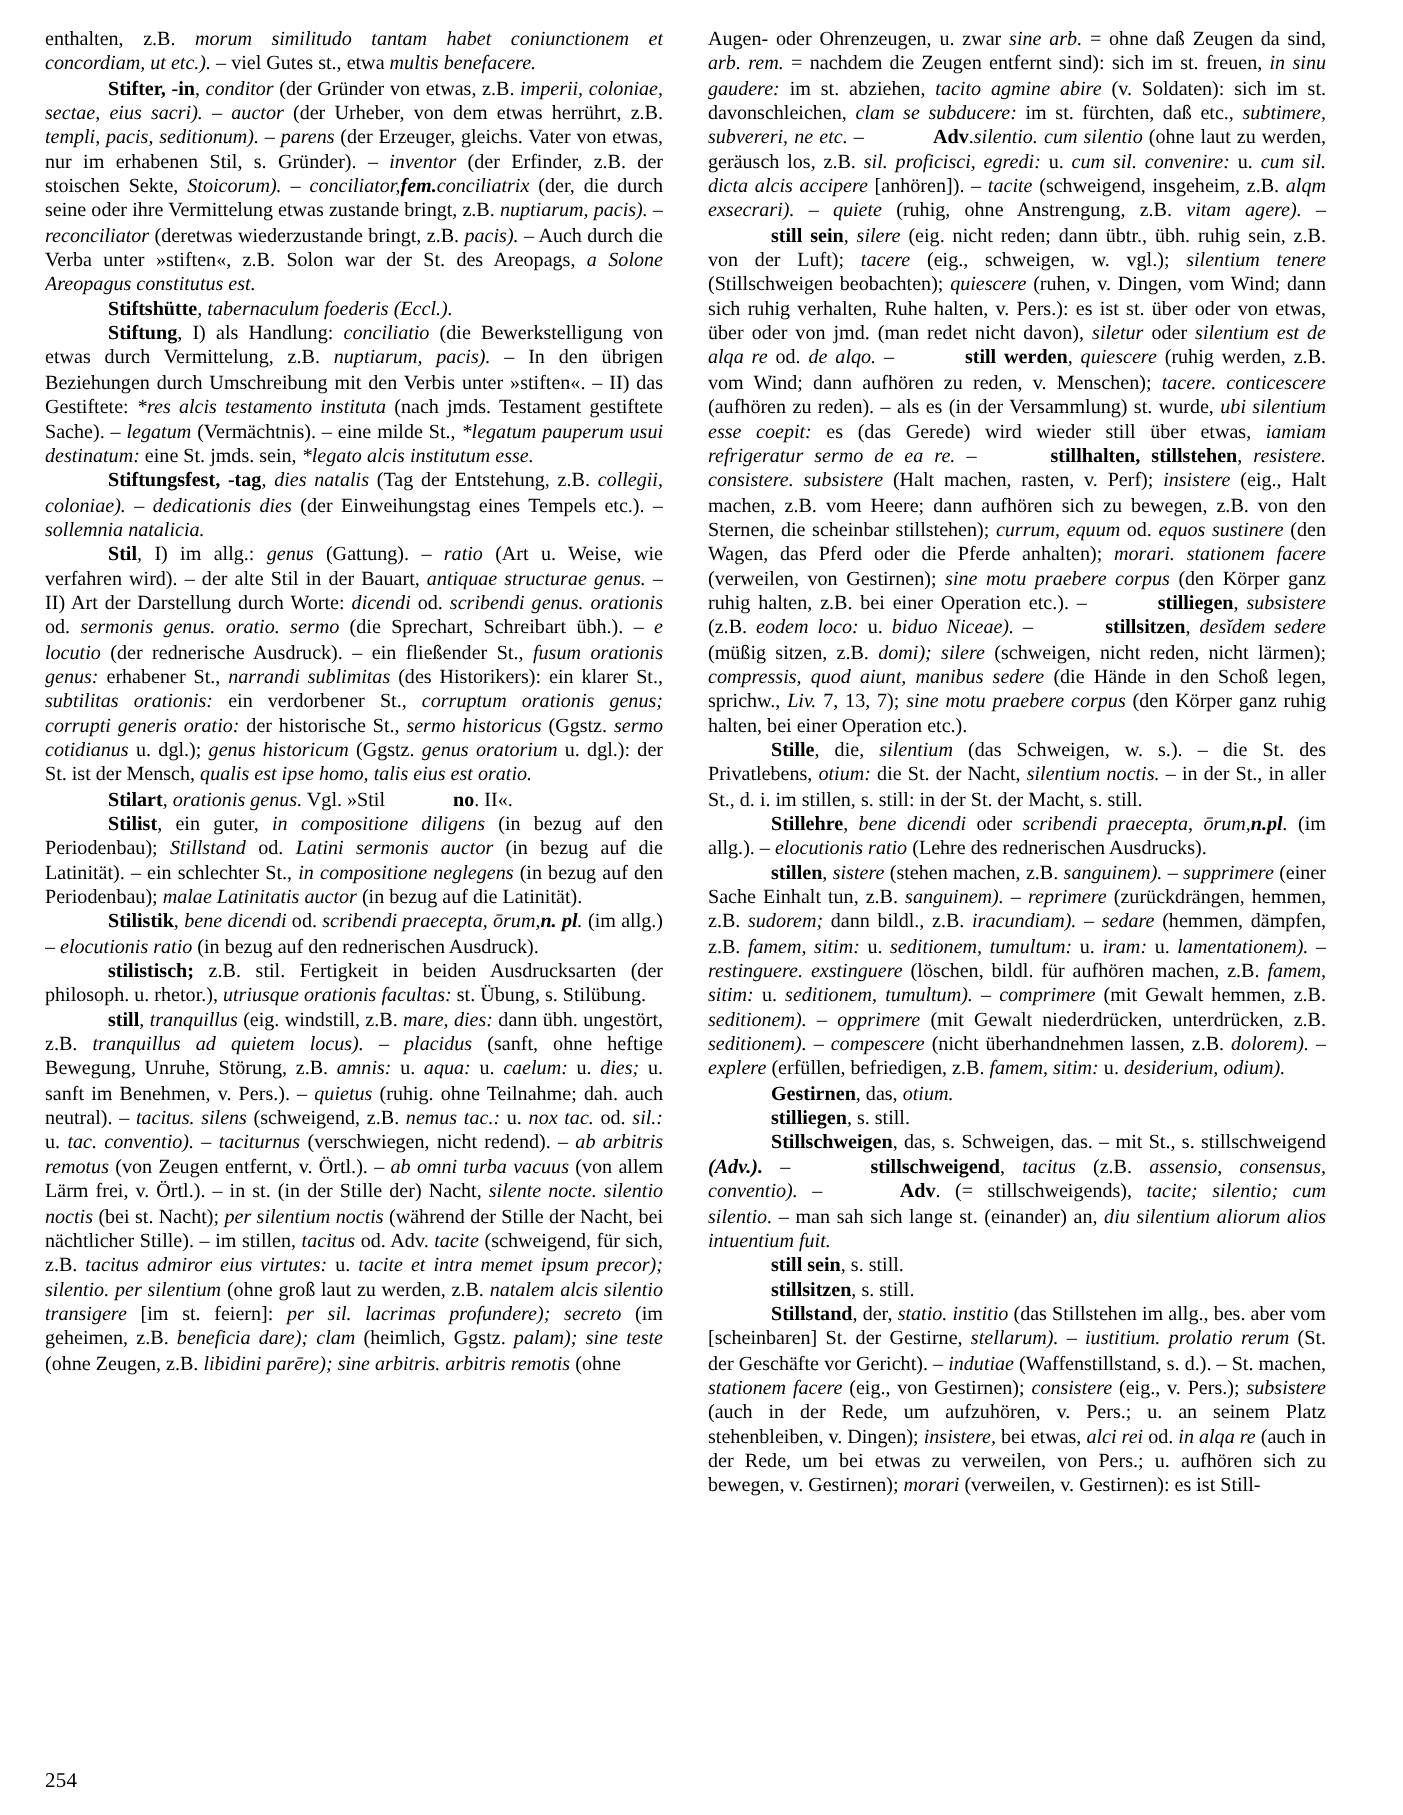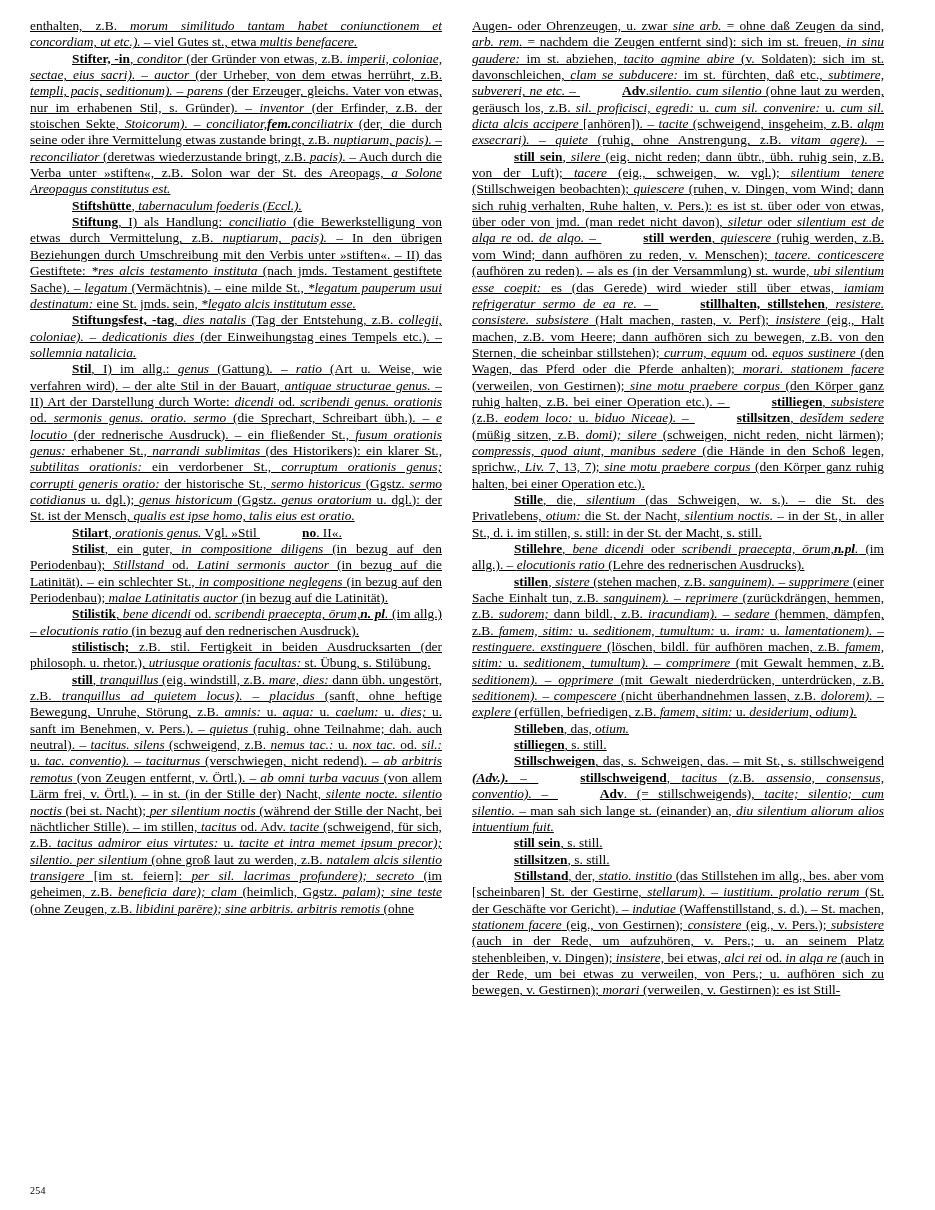--- a/index.html
+++ b/index.html
@@ -14,21 +14,20 @@
     color: #000000;
     overflow: hidden;
   }
   .page {
     position: relative;
     width: 935px;
     height: 1210px;
     box-sizing: border-box;
     padding: 18px 30px 0 30px;
     background: #ffffff;
-    text-decoration: underline;
   }
   .columns {
     display: flex;
     flex-direction: row;
     align-items: flex-start;
     gap: 30px;
     height: 1122px;
   }
   .column {
     width: 412px;
@@ -46,21 +45,21 @@
   }
   
   .entry.cont { text-indent: 0; }
   b { font-weight: bold; margin-left: 42px; }
   i { font-style: italic; }
   .bi { font-weight: bold; font-style: italic; }
   .folio {
     position: absolute;
     left: 30px;
     bottom: 14px;
-    font-size: 10px;
+    font-size: 14px;
     font-family: "Liberation Serif", "DejaVu Serif", serif;
     color: #000000;
     letter-spacing: 0.2px;
   }
 </style>
 </head>
 <body>
 
 <div class="page">
   <div class="columns">
@@ -75,21 +74,21 @@
         <p class="entry"><b>Stilist</b>, ein guter, <i>in compositione diligens</i> (in bezug auf den Periodenbau); <i>Stillstand</i> od. <i>Latini sermonis auctor</i> (in bezug auf die Latinität). – ein schlechter St., <i>in compositione neglegens</i> (in bezug auf den Periodenbau); <i>malae Latinitatis auctor</i> (in bezug auf die Latinität).</p>
         <p class="entry"><b>Stilistik</b>, <i>bene dicendi</i> od. <i>scribendi praecepta, ōrum,</i><span class="bi">n. pl</span><i>.</i> (im allg.) – <i>elocutionis ratio</i> (in bezug auf den rednerischen Ausdruck).</p>
         <p class="entry"><b>stilistisch;</b> z.B. stil. Fertigkeit in beiden Ausdrucksarten (der philosoph. u. rhetor.), <i>utriusque orationis facultas:</i> st. Übung, s. Stilübung.</p>
         <p class="entry"><b>still</b>, <i>tranquillus</i> (eig. windstill, z.B. <i>mare, dies:</i> dann übh. ungestört, z.B. <i>tranquillus ad quietem locus).</i> – <i>placidus</i> (sanft, ohne heftige Bewegung, Unruhe, Störung, z.B. <i>amnis:</i> u. <i>aqua:</i> u. <i>caelum:</i> u. <i>dies;</i> u. sanft im Benehmen, v. Pers.). – <i>quietus</i> (ruhig. ohne Teilnahme; dah. auch neutral). – <i>tacitus. silens</i> (schweigend, z.B. <i>nemus tac.:</i> u. <i>nox tac.</i> od. <i>sil.:</i> u. <i>tac. conventio).</i> – <i>taciturnus</i> (verschwiegen, nicht redend). – <i>ab arbitris remotus</i> (von Zeugen entfernt, v. Örtl.). – <i>ab omni turba vacuus</i> (von allem Lärm frei, v. Örtl.). – in st. (in der Stille der) Nacht, <i>silente nocte. silentio noctis</i> (bei st. Nacht); <i>per silentium noctis</i> (während der Stille der Nacht, bei nächtlicher Stille). – im stillen, <i>tacitus</i> od. Adv. <i>tacite</i> (schweigend, für sich, z.B. <i>tacitus admiror eius virtutes:</i> u. <i>tacite et intra memet ipsum precor); silentio. per silentium</i> (ohne groß laut zu werden, z.B. <i>natalem alcis silentio transigere</i> [im st. feiern]: <i>per sil. lacrimas profundere); secreto</i> (im geheimen, z.B. <i>beneficia dare); clam</i> (heimlich, Ggstz. <i>palam); sine teste</i> (ohne Zeugen, z.B. <i>libidini parēre); sine arbitris. arbitris remotis</i> (ohne</p>
       </div>
     <div class="column" id="col-right">
         <p class="entry cont">Augen- oder Ohrenzeugen, u. zwar <i>sine arb.</i> = ohne daß Zeugen da sind, <i>arb. rem.</i> = nachdem die Zeugen entfernt sind): sich im st. freuen, <i>in sinu gaudere:</i> im st. abziehen, <i>tacito agmine abire</i> (v. Soldaten): sich im st. davonschleichen, <i>clam se subducere:</i> im st. fürchten, daß etc., <i>subtimere, subvereri, ne etc.</i> – <b>Adv</b>.<i>silentio. cum silentio</i> (ohne laut zu werden, geräusch los, z.B. <i>sil. proficisci, egredi:</i> u. <i>cum sil. convenire:</i> u. <i>cum sil. dicta alcis accipere</i> [anhören]). – <i>tacite</i> (schweigend, insgeheim, z.B. <i>alqm exsecrari).</i> – <i>quiete</i> (ruhig, ohne Anstrengung, z.B. <i>vitam agere).</i> – <b>still sein</b>, <i>silere</i> (eig. nicht reden; dann übtr., übh. ruhig sein, z.B. von der Luft); <i>tacere</i> (eig., schweigen, w. vgl.); <i>silentium tenere</i> (Stillschweigen beobachten); <i>quiescere</i> (ruhen, v. Dingen, vom Wind; dann sich ruhig verhalten, Ruhe halten, v. Pers.): es ist st. über oder von etwas, über oder von jmd. (man redet nicht davon), <i>siletur</i> oder <i>silentium est de alqa re</i> od. <i>de alqo.</i> – <b>still werden</b>, <i>quiescere</i> (ruhig werden, z.B. vom Wind; dann aufhören zu reden, v. Menschen); <i>tacere. conticescere</i> (aufhören zu reden). – als es (in der Versammlung) st. wurde, <i>ubi silentium esse coepit:</i> es (das Gerede) wird wieder still über etwas, <i>iamiam refrigeratur sermo de ea re.</i> – <b>stillhalten, stillstehen</b>, <i>resistere. consistere. subsistere</i> (Halt machen, rasten, v. Perf); <i>insistere</i> (eig., Halt machen, z.B. vom Heere; dann aufhören sich zu bewegen, z.B. von den Sternen, die scheinbar stillstehen); <i>currum, equum</i> od. <i>equos sustinere</i> (den Wagen, das Pferd oder die Pferde anhalten); <i>morari. stationem facere</i> (verweilen, von Gestirnen); <i>sine motu praebere corpus</i> (den Körper ganz ruhig halten, z.B. bei einer Operation etc.). – <b>stilliegen</b>, <i>subsistere</i> (z.B. <i>eodem loco:</i> u. <i>biduo Niceae).</i> – <b>stillsitzen</b>, <i>desĭdem sedere</i> (müßig sitzen, z.B. <i>domi); silere</i> (schweigen, nicht reden, nicht lärmen); <i>compressis, quod aiunt, manibus sedere</i> (die Hände in den Schoß legen, sprichw., <i>Liv.</i> 7, 13, 7); <i>sine motu praebere corpus</i> (den Körper ganz ruhig halten, bei einer Operation etc.).</p>
         <p class="entry"><b>Stille</b>, die, <i>silentium</i> (das Schweigen, w. s.). – die St. des Privatlebens, <i>otium:</i> die St. der Nacht, <i>silentium noctis.</i> – in der St., in aller St., d. i. im stillen, s. still: in der St. der Macht, s. still.</p>
         <p class="entry"><b>Stillehre</b>, <i>bene dicendi</i> oder <i>scribendi praecepta, ōrum,</i><span class="bi">n.pl</span><i>.</i> (im allg.). – <i>elocutionis ratio</i> (Lehre des rednerischen Ausdrucks).</p>
         <p class="entry"><b>stillen</b>, <i>sistere</i> (stehen machen, z.B. <i>sanguinem).</i> – <i>supprimere</i> (einer Sache Einhalt tun, z.B. <i>sanguinem).</i> – <i>reprimere</i> (zurückdrängen, hemmen, z.B. <i>sudorem;</i> dann bildl., z.B. <i>iracundiam).</i> – <i>sedare</i> (hemmen, dämpfen, z.B. <i>famem, sitim:</i> u. <i>seditionem, tumultum:</i> u. <i>iram:</i> u. <i>lamentationem).</i> – <i>restinguere. exstinguere</i> (löschen, bildl. für aufhören machen, z.B. <i>famem, sitim:</i> u. <i>seditionem, tumultum).</i> – <i>comprimere</i> (mit Gewalt hemmen, z.B. <i>seditionem).</i> – <i>opprimere</i> (mit Gewalt niederdrücken, unterdrücken, z.B. <i>seditionem).</i> – <i>compescere</i> (nicht überhandnehmen lassen, z.B. <i>dolorem).</i> – <i>explere</i> (erfüllen, befriedigen, z.B. <i>famem, sitim:</i> u. <i>desiderium, odium).</i></p>
-        <p class="entry"><b>Stilleben</b>, das, <i>otium.</i></p>
+        <p class="entry"><b>Gestirnen</b>, das, <i>otium.</i></p>
         <p class="entry"><b>stilliegen</b>, s. still.</p>
         <p class="entry"><b>Stillschweigen</b>, das, s. Schweigen, das. – mit St., s. stillschweigend <span class="bi">(Adv.).</span> – <b>stillschweigend</b>, <i>tacitus</i> (z.B. <i>assensio, consensus, conventio).</i> – <b>Adv</b>. (= stillschweigends), <i>tacite; silentio; cum silentio.</i> – man sah sich lange st. (einander) an, <i>diu silentium aliorum alios intuentium fuit.</i></p>
         <p class="entry"><b>still sein</b>, s. still.</p>
         <p class="entry"><b>stillsitzen</b>, s. still.</p>
         <p class="entry"><b>Stillstand</b>, der, <i>statio. institio</i> (das Stillstehen im allg., bes. aber vom [scheinbaren] St. der Gestirne, <i>stellarum).</i> – <i>iustitium. prolatio rerum</i> (St. der Geschäfte vor Gericht). – <i>indutiae</i> (Waffenstillstand, s. d.). – St. machen, <i>stationem facere</i> (eig., von Gestirnen); <i>consistere</i> (eig., v. Pers.); <i>subsistere</i> (auch in der Rede, um aufzuhören, v. Pers.; u. an seinem Platz stehenbleiben, v. Dingen); <i>insistere,</i> bei etwas, <i>alci rei</i> od. <i>in alqa re</i> (auch in der Rede, um bei etwas zu verweilen, von Pers.; u. aufhören sich zu bewegen, v. Gestirnen); <i>morari</i> (verweilen, v. Gestirnen): es ist Still-</p>
       </div>
   </div>
   <div class="folio">254</div>
 </div>
 

